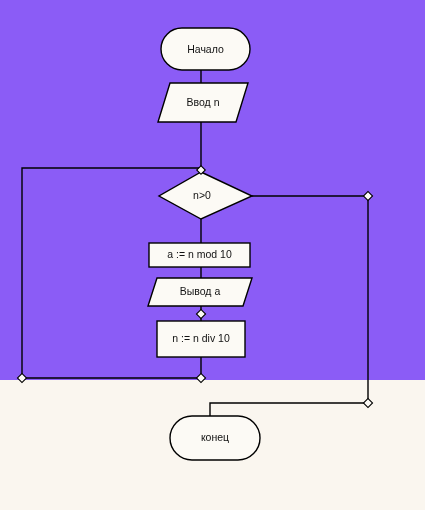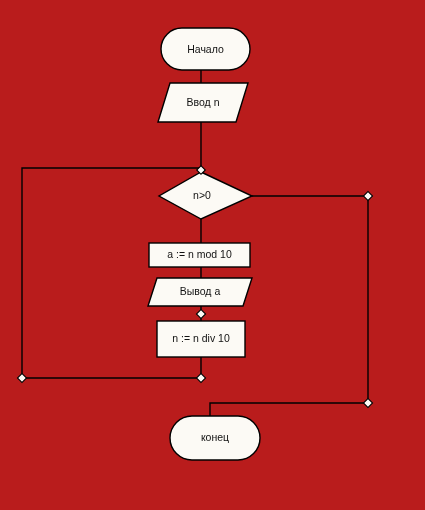--- a/index.html
+++ b/index.html
@@ -9,22 +9,22 @@
   body {
     width: 425px;
     height: 510px;
     background: #faf6ef;
     font-family: "Liberation Sans", sans-serif;
     overflow: hidden;
   }
   #flowchart-canvas {
     position: relative;
     width: 425px;
-    height: 510px;
-    background: #b91c1c;
+    height: 380px;
+    background: #8b5cf6;
   }
   #flowchart-svg {
     position: absolute;
     top: 0;
     left: 0;
     width: 425px;
     height: 510px;
   }
   .node-label {
     font-family: "Liberation Sans", sans-serif;

